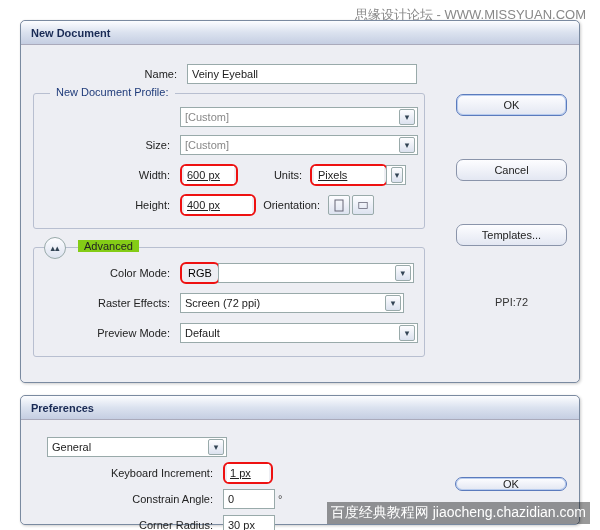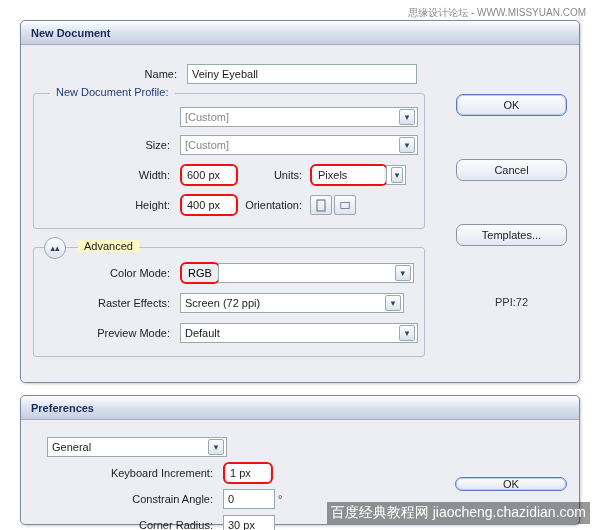--- a/index.html
+++ b/index.html
@@ -1,41 +1,41 @@
 <!DOCTYPE html>
 <html><head>
 <meta charset="utf-8">
 <style>
   * { box-sizing: border-box; font-family: Tahoma, Arial, sans-serif; font-size: 11px; }
   body { margin: 0; padding: 0; background: #fff; width: 600px; height: 530px; position: relative; }
-  .watermark-top { position: absolute; top: 6px; right: 14px; color: #888; font-size: 10px; }
+  .watermark-top { position: absolute; top: 6px; right: 14px; color: #888; font-size: 13px; }
   .watermark-bottom { position: absolute; bottom: 6px; right: 10px; color: #fff; background: rgba(0,0,0,0.4); padding: 2px 4px; font-size: 14px; }
   .dialog { position: absolute; left: 20px; border: 1px solid #7a8aa0; border-radius: 5px; background: #f0f1f6; box-shadow: 1px 1px 3px rgba(0,0,0,0.2); }
   .dialog-1 { top: 20px; width: 560px; height: 363px; }
   .dialog-2 { top: 395px; width: 560px; height: 130px; }
   .titlebar { height: 24px; background: linear-gradient(#fcfdff,#dbe2ef 50%,#c5cee2); border-bottom: 1px solid #aab; border-radius: 5px 5px 0 0; display: flex; align-items: center; padding-left: 10px; font-weight: bold; color: #1a2b55; }
   .body { padding: 14px 12px 12px 12px; background: #edeef3; border-radius: 0 0 5px 5px; height: calc(100% - 24px); }
   .cols { display: flex; gap: 31px; height: 100%; }
   .left { flex: 1; position: relative; }
   .right { width: 112px; display: flex; flex-direction: column; gap: 8px; align-items: stretch; }
   .btn { height: 22px; border: 1px solid #8a94aa; border-radius: 7px; background: linear-gradient(#fdfdff,#e3e7f2); color: #222; cursor: pointer; display: flex; align-items: center; justify-content: center; margin-top: 35px; }
   .btn-default { border: 1px solid #5b7bbd; box-shadow: 0 0 0 1px #b8ccee inset; }
   .info { margin-top: 40px; text-align: center; color: #333; font-size: 10px; line-height: 1.5; }
   .row { display: flex; align-items: center; height: 30px; }
   .lbl { width: 154px; text-align: right; padding-right: 10px; color: #222; }
   input.textbox, .select { height: 20px; border: 1px solid #9aa; background: #fff; padding: 2px 4px; color: #222; }
   .select { display: inline-flex; align-items: center; justify-content: space-between; padding-right: 2px; }
   .select .arrow { width: 16px; height: 16px; border: 1px solid #9aa; border-radius: 2px; background: linear-gradient(#fdfdff,#dce2ef); display: flex; align-items: center; justify-content: center; color: #345; font-size: 9px; }
   .ro { color: #888; }
   .hl { border: 2px solid #e11; border-radius: 6px; padding: 0 2px; height: 22px; display: inline-flex; align-items: center; }
-  .hl input.textbox, .hl .select { border: none; height: 18px; padding: 0 3px; }
+  .hl input.textbox, .hl .select { border: none; height: 18px; padding: 0 3px; text-decoration: underline; }
   .sublabel { width: 72px; text-align: right; padding-right: 8px; color: #222; }
   .fieldset { position: relative; border: 1px solid #b8bfd0; border-radius: 3px; margin-top: 2px; padding: 10px 6px 8px 6px; }
   .fs-legend { position: absolute; top: -8px; left: 16px; background: #edeef3; padding: 0 6px; color: #1f3b7a; display: flex; align-items: center; gap: 4px; }
-  .adv-legend { position: absolute; top: -8px; left: 44px; background: #fef9c3; padding: 0 6px; color: #222; }
+  .adv-legend { position: absolute; top: -8px; left: 44px; background: #84cc16; padding: 0 6px; color: #222; }
   .chev { position: absolute; top: -11px; left: 10px; width: 22px; height: 22px; border: 1px solid #9aa; border-radius: 50%; background: linear-gradient(#fdfdff,#dde3f0); display: flex; align-items: center; justify-content: center; font-size: 9px; color: #345; cursor: pointer; }
   .orientation-btn { width: 22px; height: 20px; border: 1px solid #9aa; border-radius: 2px; background: linear-gradient(#fdfdff,#dde3f0); display: inline-flex; align-items: center; justify-content: center; margin-right: 2px; cursor: pointer; }
   .orientation-btn svg { width: 10px; height: 13px; fill: #667; }
   .deg { margin-left: 3px; color: #444; }
 </style>
 </head>
 <body>
 
 <div class="watermark-top">思缘设计论坛 - WWW.MISSYUAN.COM</div>
 
@@ -84,21 +84,21 @@
             </span>
             <span class="select" style="width:20px;margin-left:-2px">
                 <span></span>
                 <span class="arrow">▾</span>
               </span>
           </div>
 
           <div class="row">
             <div class="lbl" style="width:140px">Height:</div>
             <span class="hl">
-                <input class="textbox" style="width: 50px;" value="400 px">
+                <input class="textbox" style="width: 68px;" value="400 px">
               </span>
             <div class="sublabel">Orientation:</div>
             <span class="orientation-btn">
                 <svg viewBox="0 0 10 13">
                   <rect x="1" y="1" width="8" height="11" fill="none" stroke="#667"></rect>
                 </svg>
               </span>
             <span class="orientation-btn">
                 <svg viewBox="0 0 13 10">
                   <rect x="1" y="1" width="11" height="8" fill="none" stroke="#667"></rect>

